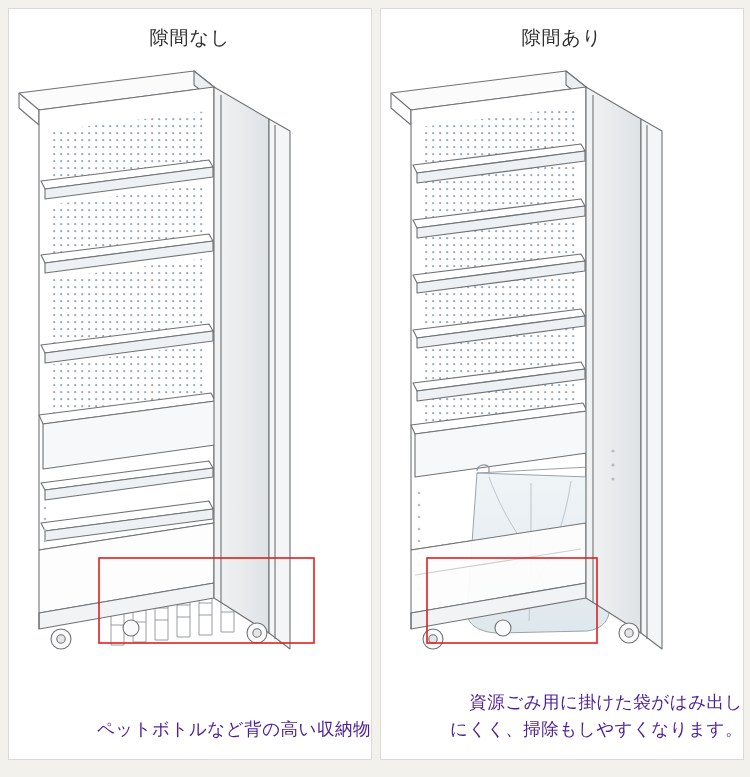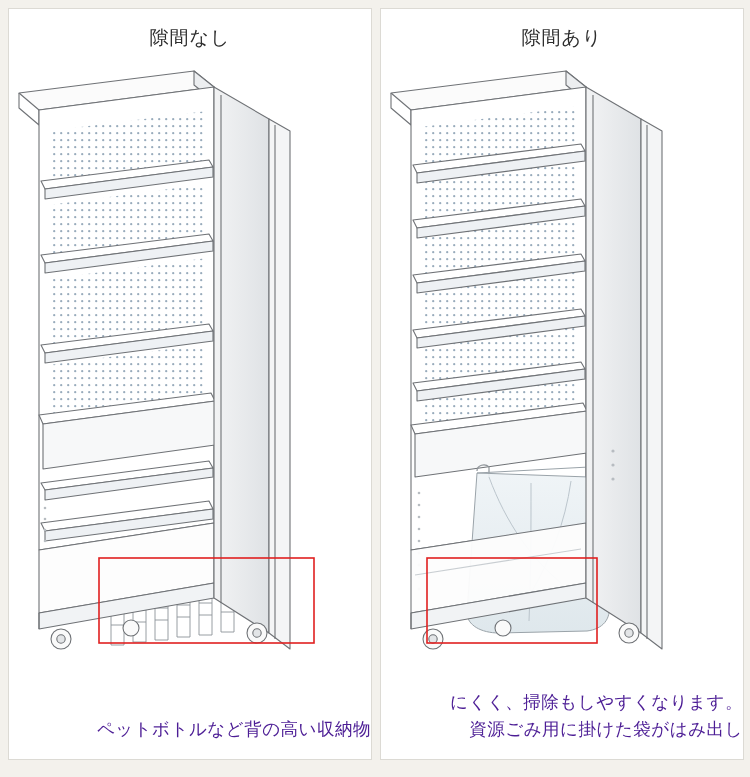--- a/index.html
+++ b/index.html
@@ -296,18 +296,18 @@
             <circle cx="248" cy="580" r="4.2" fill="#e3e5e7"></circle>
           </g>
           <line x1="30" y1="560" x2="30" y2="576"></line>
         </g>
 
         <rect x="46" y="505" width="170" height="85" fill="none" stroke="#e02020" stroke-width="1.6"></rect>
       </svg>
     </div>
 
     <div class="caption">
+      <div>資源ごみ用に掛けた袋がはみ出し</div>
       <div>にくく、掃除もしやすくなります。</div>
-      <div>資源ごみ用に掛けた袋がはみ出し</div>
     </div>
   </div>
 
 </div>
 
 </body></html>

